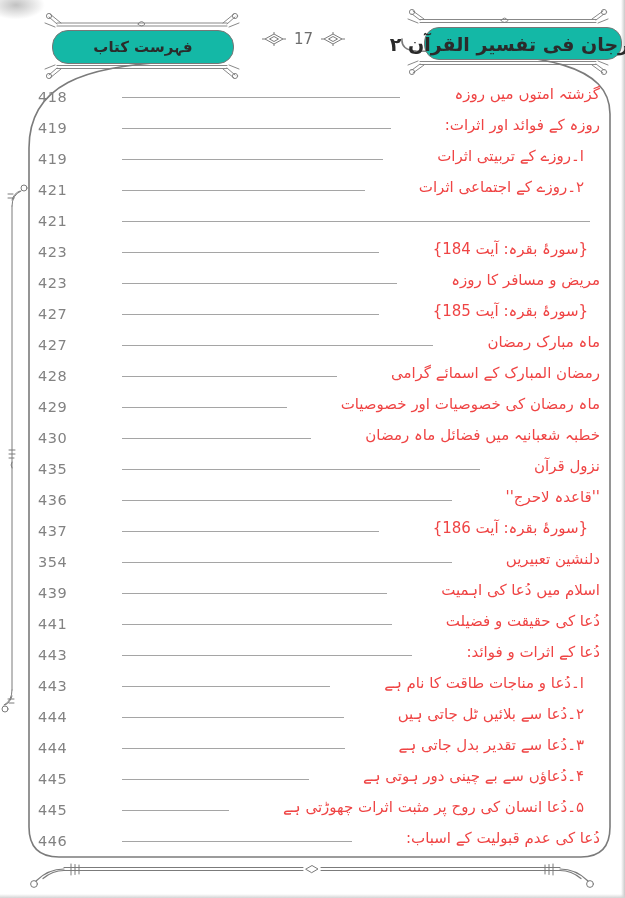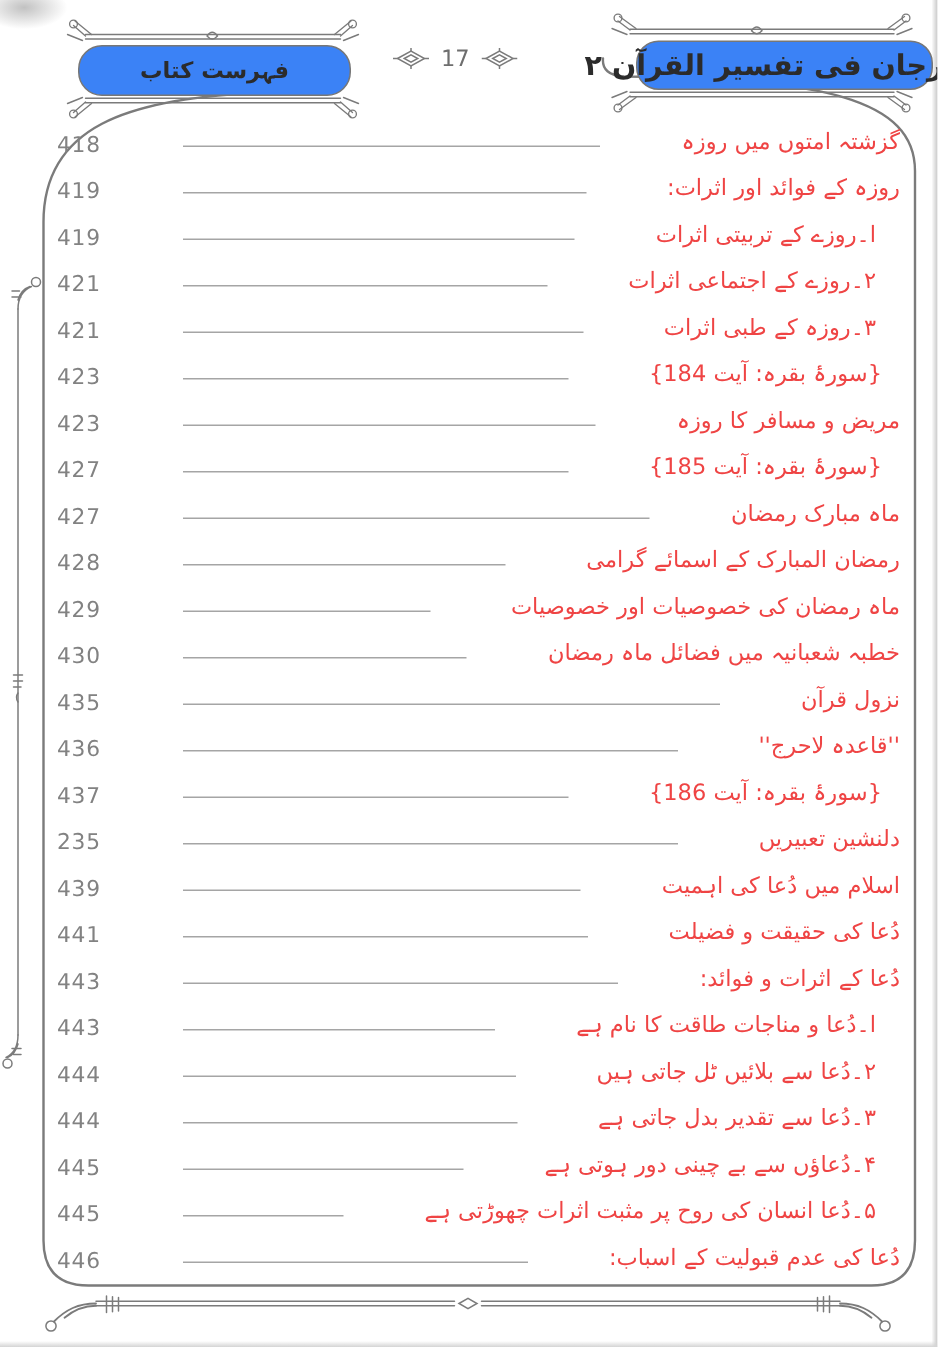--- a/index.html
+++ b/index.html
@@ -11,21 +11,21 @@
   .scan-smudge-tl{position:absolute;left:-14px;top:-10px;width:60px;height:30px;
     background:radial-gradient(ellipse at center,#8f8f8f 0,rgba(255,255,255,0) 68%);opacity:.55;}
   .scan-edge-right{position:absolute;right:0;top:0;bottom:0;width:4px;
     background:linear-gradient(to left,#c9c9c9,rgba(255,255,255,0));}
   .scan-edge-bottom{position:absolute;left:0;right:0;bottom:0;height:4px;
     background:linear-gradient(to top,#d4d4d4,rgba(255,255,255,0));}
   svg.decor{position:absolute;left:0;top:0;}
 
   
   .cartouche{
-    position:absolute;border:1.5px solid #777;background:#3b82f6;
+    position:absolute;border:1.5px solid #777;background:#14b8a6;
     display:flex;align-items:center;justify-content:center;
     color:#2b2b2b;direction:rtl;white-space:nowrap;z-index:3;
   }
   .cartouche.left{left:52px;top:30px;width:180px;height:32px;border-radius:16px;
     font-size:15px;font-weight:600;}
   .cartouche.right{left:424px;top:27px;width:196px;height:31px;border-radius:15px;
     font-size:19px;font-weight:700;}
   .pageno-wrap{
     position:absolute;left:262px;top:27px;width:110px;height:24px;z-index:3;
     display:flex;align-items:center;gap:8px;
@@ -153,21 +153,20 @@
       <span class="title">ا۔روزے کے تربیتی اثرات</span>
     </div>
     <div class="row sub">
       <span class="pg">421</span>
       <span class="lead"></span>
       <span class="title">۲۔روزے کے اجتماعی اثرات</span>
     </div>
     <div class="row sub">
       <span class="pg">421</span>
       <span class="lead"></span>
-      <span class="title">۳۔روزہ کے طبی اثرات</span>
     </div>
     <div class="row sura">
       <span class="pg">423</span>
       <span class="lead"></span>
       <span class="title">{سورۂ بقرہ: آیت 184}</span>
     </div>
     <div class="row">
       <span class="pg">423</span>
       <span class="lead"></span>
       <span class="title">مریض و مسافر کا روزہ</span>
@@ -206,21 +205,21 @@
       <span class="pg">436</span>
       <span class="lead"></span>
       <span class="title">''قاعدہ لاحرج''</span>
     </div>
     <div class="row sura">
       <span class="pg">437</span>
       <span class="lead"></span>
       <span class="title">{سورۂ بقرہ: آیت 186}</span>
     </div>
     <div class="row">
-      <span class="pg">235</span>
+      <span class="pg">354</span>
       <span class="lead"></span>
       <span class="title">دلنشین تعبیریں</span>
     </div>
     <div class="row">
       <span class="pg">439</span>
       <span class="lead"></span>
       <span class="title">اسلام میں دُعا کی اہمیت</span>
     </div>
     <div class="row">
       <span class="pg">441</span>

